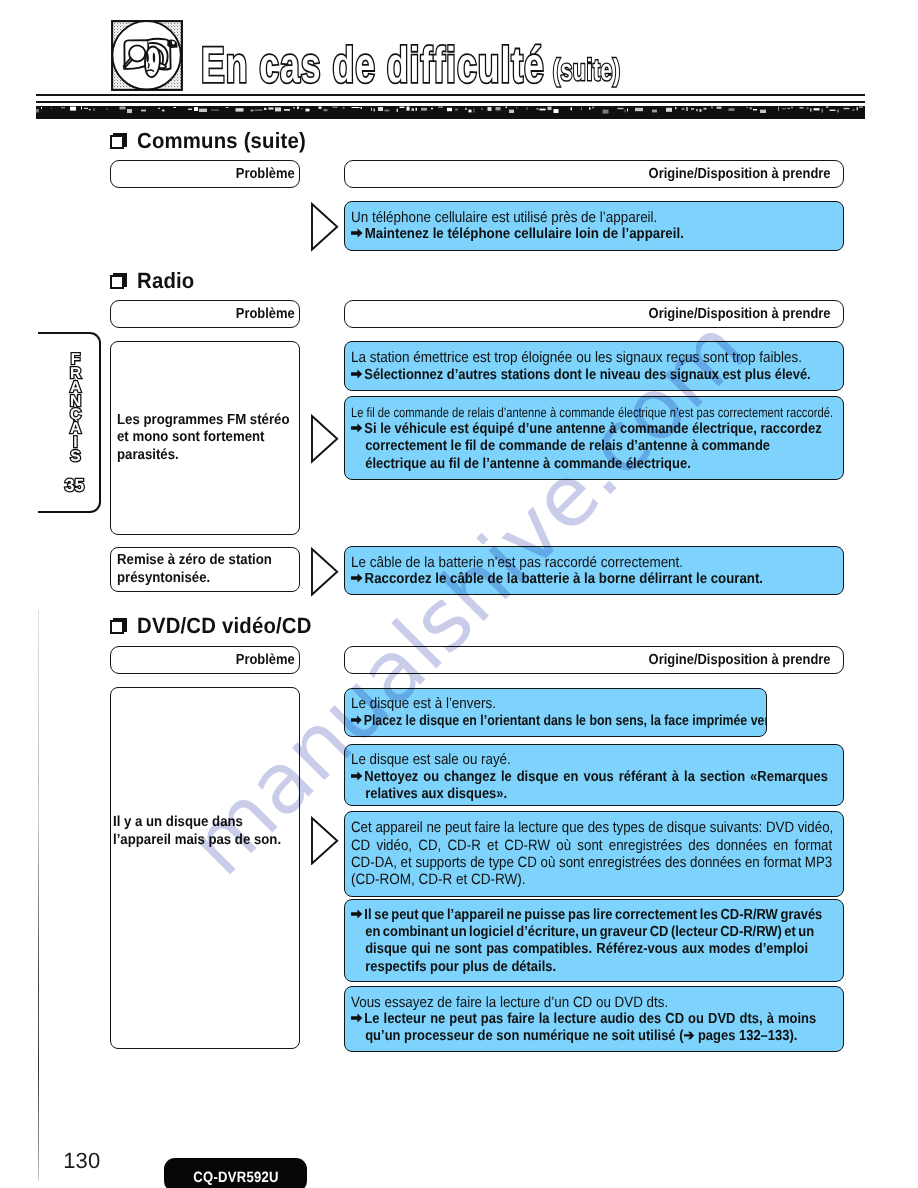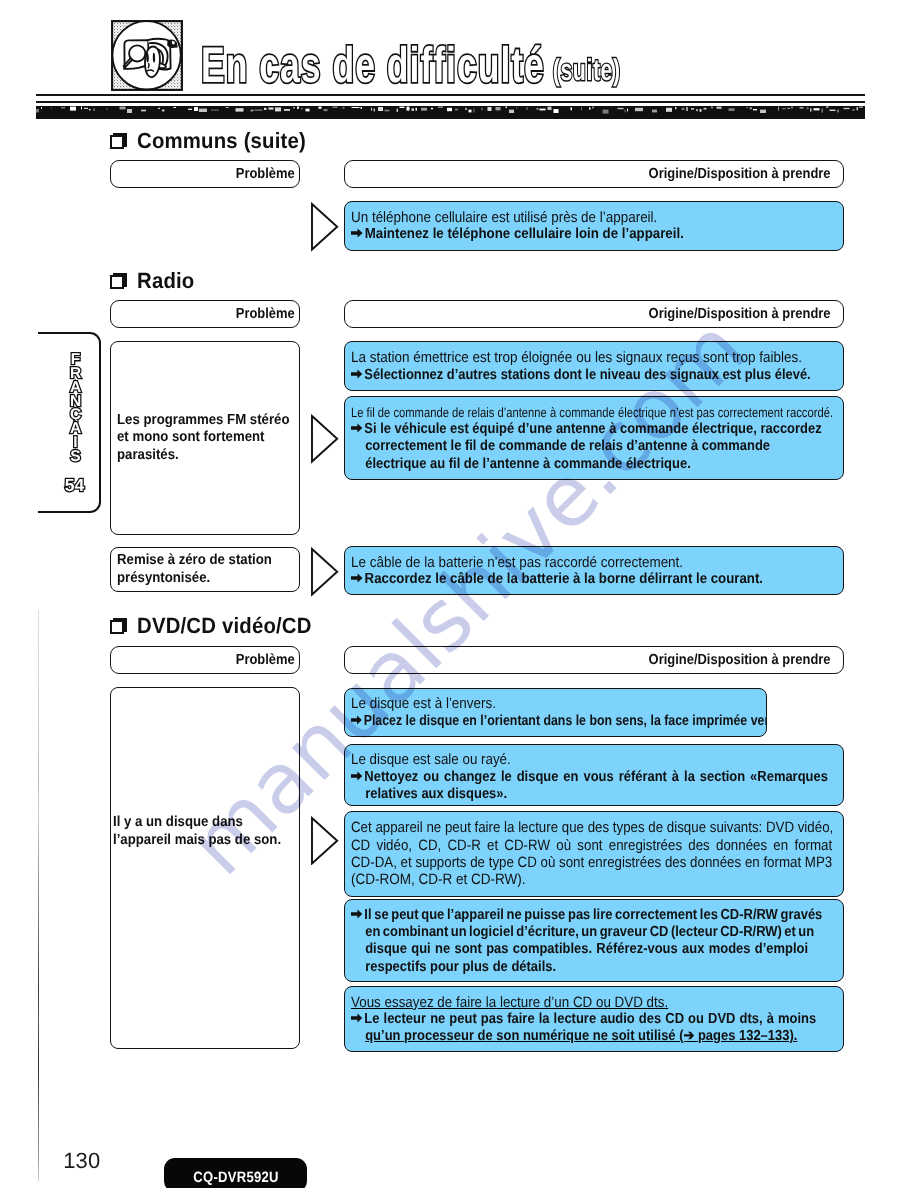--- a/index.html
+++ b/index.html
@@ -264,21 +264,21 @@
     <div class="vert">
         <span>F</span>
         <span>R</span>
         <span>A</span>
         <span>N</span>
         <span>Ç</span>
         <span>A</span>
         <span>I</span>
         <span>S</span>
       </div>
-    <div class="num">54</div>
+    <div class="num">35</div>
   </div>
 
   <div class="content" id="content">
       <div class="sq" style="left: 112.5px; top: 132.7px;">
         <i></i>
       </div>
       <div class="sec-title" style="left: 136.5px; top: 130px;">Communs (suite)</div>
       <div class="colhead" style="left: 109.5px; top: 159.5px; width: 190px; height: 28px;">
         <span>Problème</span>
       </div>
@@ -464,21 +464,21 @@
               <span>compatibles.</span>
               <span>Référez-vous</span>
               <span>aux</span>
               <span>modes</span>
               <span>d’emploi</span>
             </span></div>
           <div class="cline b ind" style="transform: scaleX(0.888);"><span class="ctx">respectifs pour plus de détails.</span></div>
         </div>
       </div>
       <div class="cbox" style="left: 343.5px; top: 986.1px; width: 500px; height: 65.6px;">
-        <div class="cinner" style="padding-top: 6.5px; text-decoration: underline;">
+        <div class="cinner" style="padding-top: 6.5px;">
           <div class="cline" style="transform: scaleX(0.893);"><span class="ctx">Vous essayez de faire la lecture d’un CD ou DVD dts.</span></div>
           <div class="cline b" style="transform: scaleX(0.888);"><span class="arrow"><svg class="arw" width="13" height="10" viewBox="0 0 13 10">
                 <path d="M0 3.3 L7.2 3.3 L7.2 0.4 L12.8 5.0 L7.2 9.6 L7.2 6.7 L0 6.7 Z" fill="#111"></path>
               </svg></span><span class="ctx just" style="width: 509.009px; display: inline-flex; justify-content: space-between;">
               <span>Le</span>
               <span>lecteur</span>
               <span>ne</span>
               <span>peut</span>
               <span>pas</span>
               <span>faire</span>

